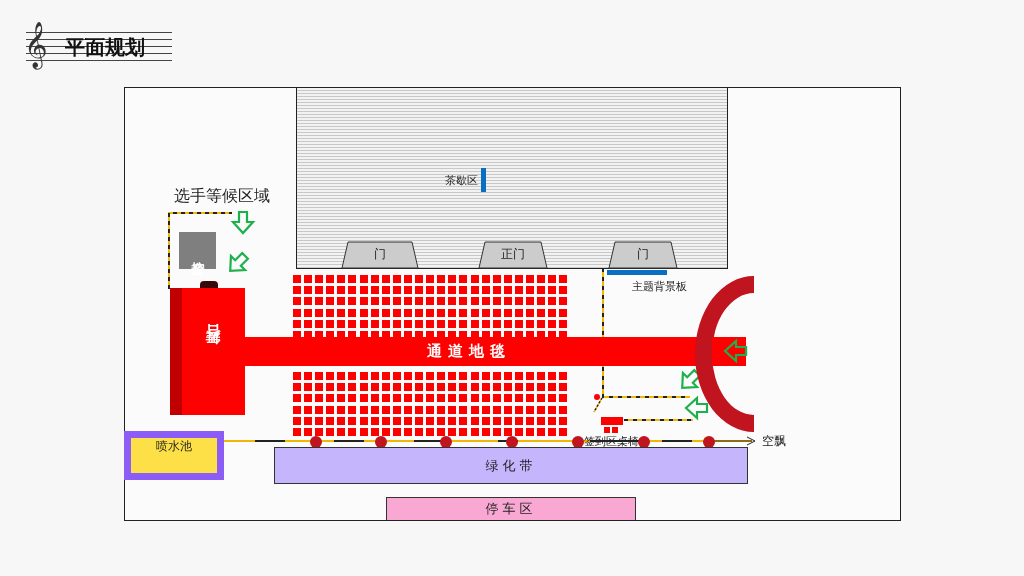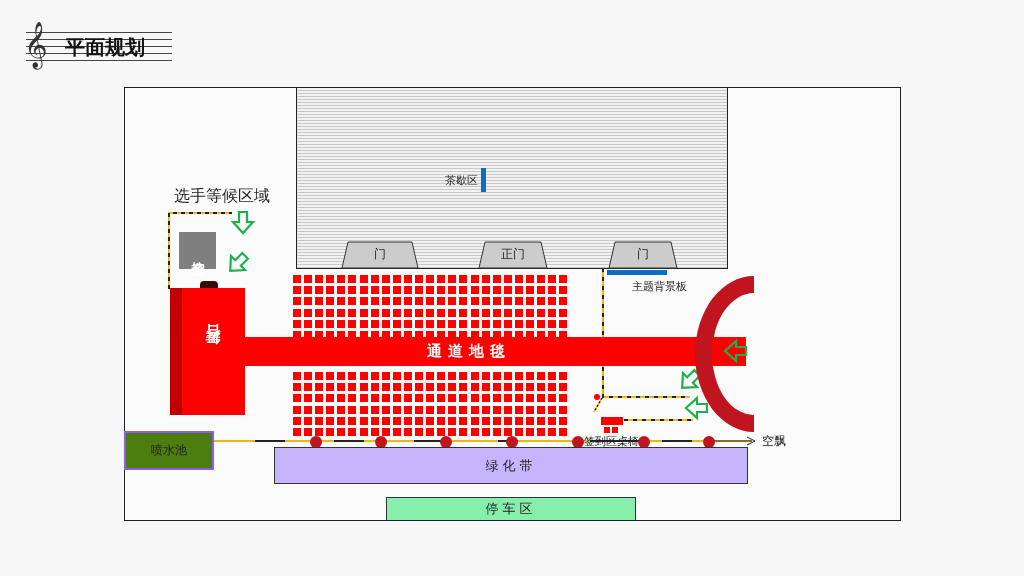--- a/index.html
+++ b/index.html
@@ -40,25 +40,25 @@
 
     .carpet { position:absolute; left:245px; top:337px; width:501px; height:29px; background:#ff0000; }
 
     .seats { position:absolute; left:293px; display:grid; grid-template-columns: repeat(25, 8px); column-gap:3.1px; row-gap:3.2px; }
     .seat { width:8px; height:8px; background:#ff0000; }
 
     .arch { position:absolute; left:695px; top:276px; width:59px; height:156px; overflow:hidden; }
     .arch-ring { position:absolute; left:0; top:0; width:118px; height:156px; border-radius:50%; box-sizing:border-box; border:17px solid #c0141f; }
     .carpet-overlay { position:absolute; left:712px; top:337px; width:34px; height:29px; background:#ff0000; }
 
-    .fountain { position:absolute; left:124px; top:431px; width:86px; height:35px; background:#4d7c0f; border:2px solid #8b5cf6;
-      font-size:12px; color:#222; display:flex; align-items:center; justify-content:center; }
+    .fountain { position:absolute; left:124px; top:431px; width:86px; height:35px; background:#fde047; border:7px solid #8b5cf6;
+      font-size:12px; color:#222; display:flex; align-items:flex-start; justify-content:center; }
     .green-belt { position:absolute; left:274px; top:447px; width:472px; height:35px; background:#c4b5fd; border:1px solid #333;
       font-size:13px; color:#222; display:flex; align-items:center; justify-content:center; letter-spacing:4px; }
-    .parking { position:absolute; left:386px; top:497px; width:248px; height:22px; background:#86efac; border:1px solid #333; border-bottom:none;
+    .parking { position:absolute; left:386px; top:497px; width:248px; height:22px; background:#f9a8d4; border:1px solid #333; border-bottom:none;
       font-size:13px; color:#222; display:flex; align-items:center; justify-content:center; letter-spacing:4px; }
     .post { position:absolute; width:12px; height:12px; border-radius:50%; background:#c0141f; top:436px; }
     .airtext { position:absolute; left:762px; top:433px; font-size:12px; color:#222; }
     .checkin-label { position:absolute; left:584px; top:434px; font-size:11px; color:#222;font-family:Liberation Serif, serif; }
     .checkin-desk { position:absolute; left:601px; top:417px; width:22px; height:8px; background:#ff0000; }
     .checkin-chair1 { position:absolute; left:604px; top:427px; width:6px; height:6px; background:#ff0000; }
     .checkin-chair2 { position:absolute; left:612px; top:427px; width:6px; height:6px; background:#ff0000; }
     .red-dot { position:absolute; left:594px; top:394px; width:6px; height:6px; border-radius:50%; background:#ff0000; }
   </style>
 </head>

